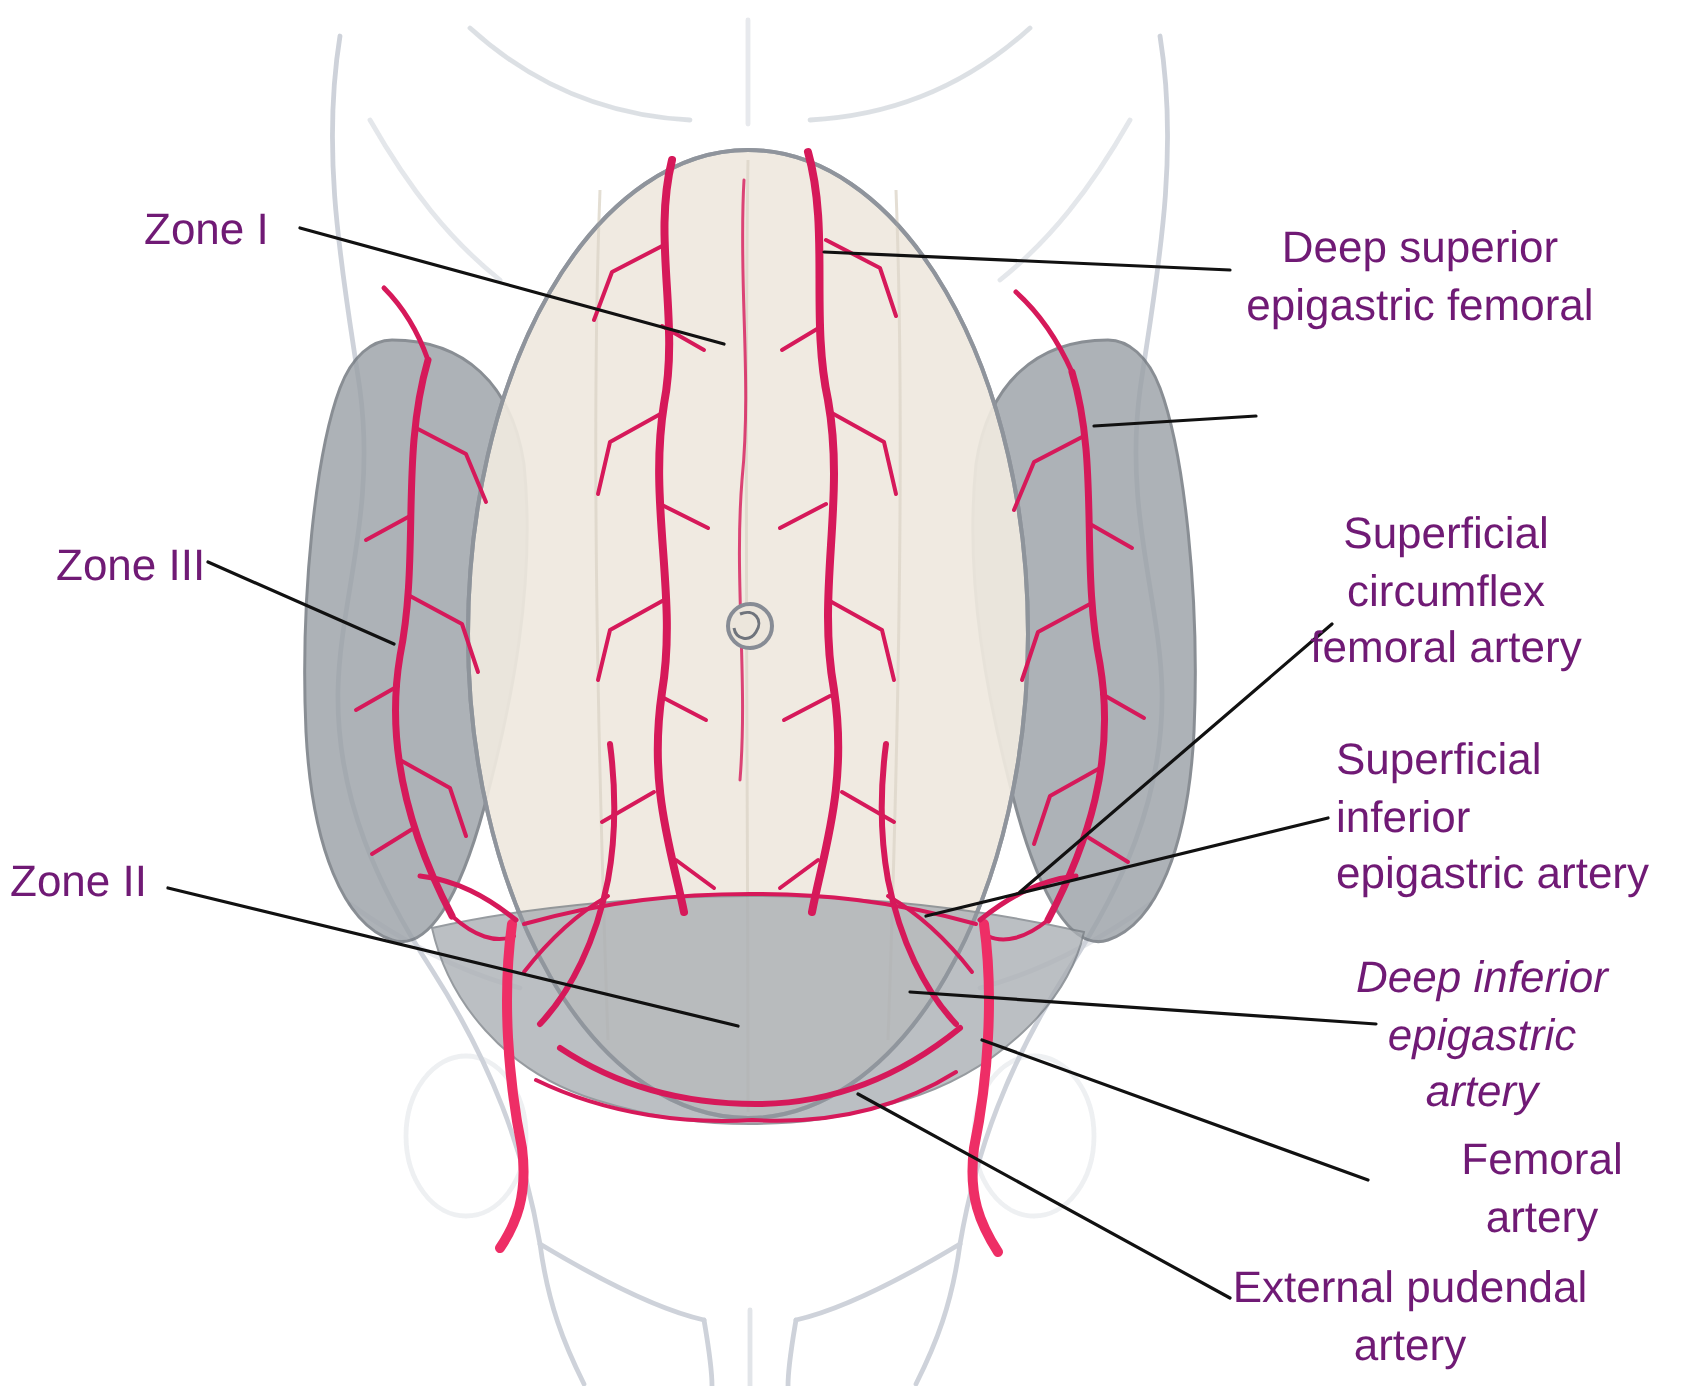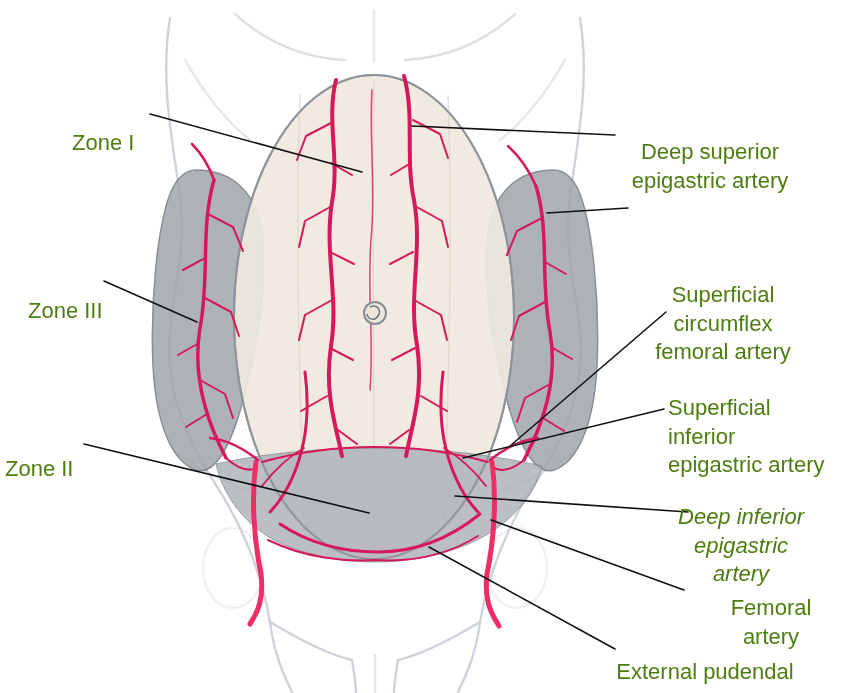--- a/index.html
+++ b/index.html
@@ -8,23 +8,22 @@
     width:850px;height:693px;
     background:#ffffff;
     font-family:"Liberation Sans", sans-serif;
     overflow:hidden;
   }
   .art{position:absolute;left:0;top:0;}
   .label{
     position:absolute;
     font-size:22px;
     line-height:1.3;
-    color:#4d7c0f;
+    color:#701a75;
     white-space:pre-line;
-    margin-top:28px;
   }
   .label.center{text-align:center;}
   .label.left{text-align:left;}
 </style>
 </head>
 <body>
 
 <div class="stage">
 
   <svg class="art" width="850" height="693" viewBox="0 0 850 693">
@@ -137,21 +136,21 @@
       <line x1="684" y1="590" x2="491" y2="520"></line>
       <line x1="615" y1="649" x2="429" y2="547"></line>
     </g>
   </svg>
 
   <div class="label" style="left:72px;top:101px;">Zone I</div>
   <div class="label" style="left:28px;top:269px;">Zone III</div>
   <div class="label" style="left:5px;top:427px;">Zone II</div>
 
   <div class="label center" style="left:610px;top:110px;width:200px;">Deep superior
-epigastric artery</div>
+epigastric femoral</div>
   <div class="label center" style="left:628px;top:253px;width:190px;">Superficial
 circumflex
 femoral artery</div>
   <div class="label left" style="left:668px;top:366px;width:182px;">Superficial
 inferior
 epigastric artery</div>
   <div class="label center" style="left:646px;top:475px;width:190px;font-style:italic;">Deep inferior
 epigastric
 artery</div>
   <div class="label center" style="left:676px;top:566px;width:190px;">Femoral

